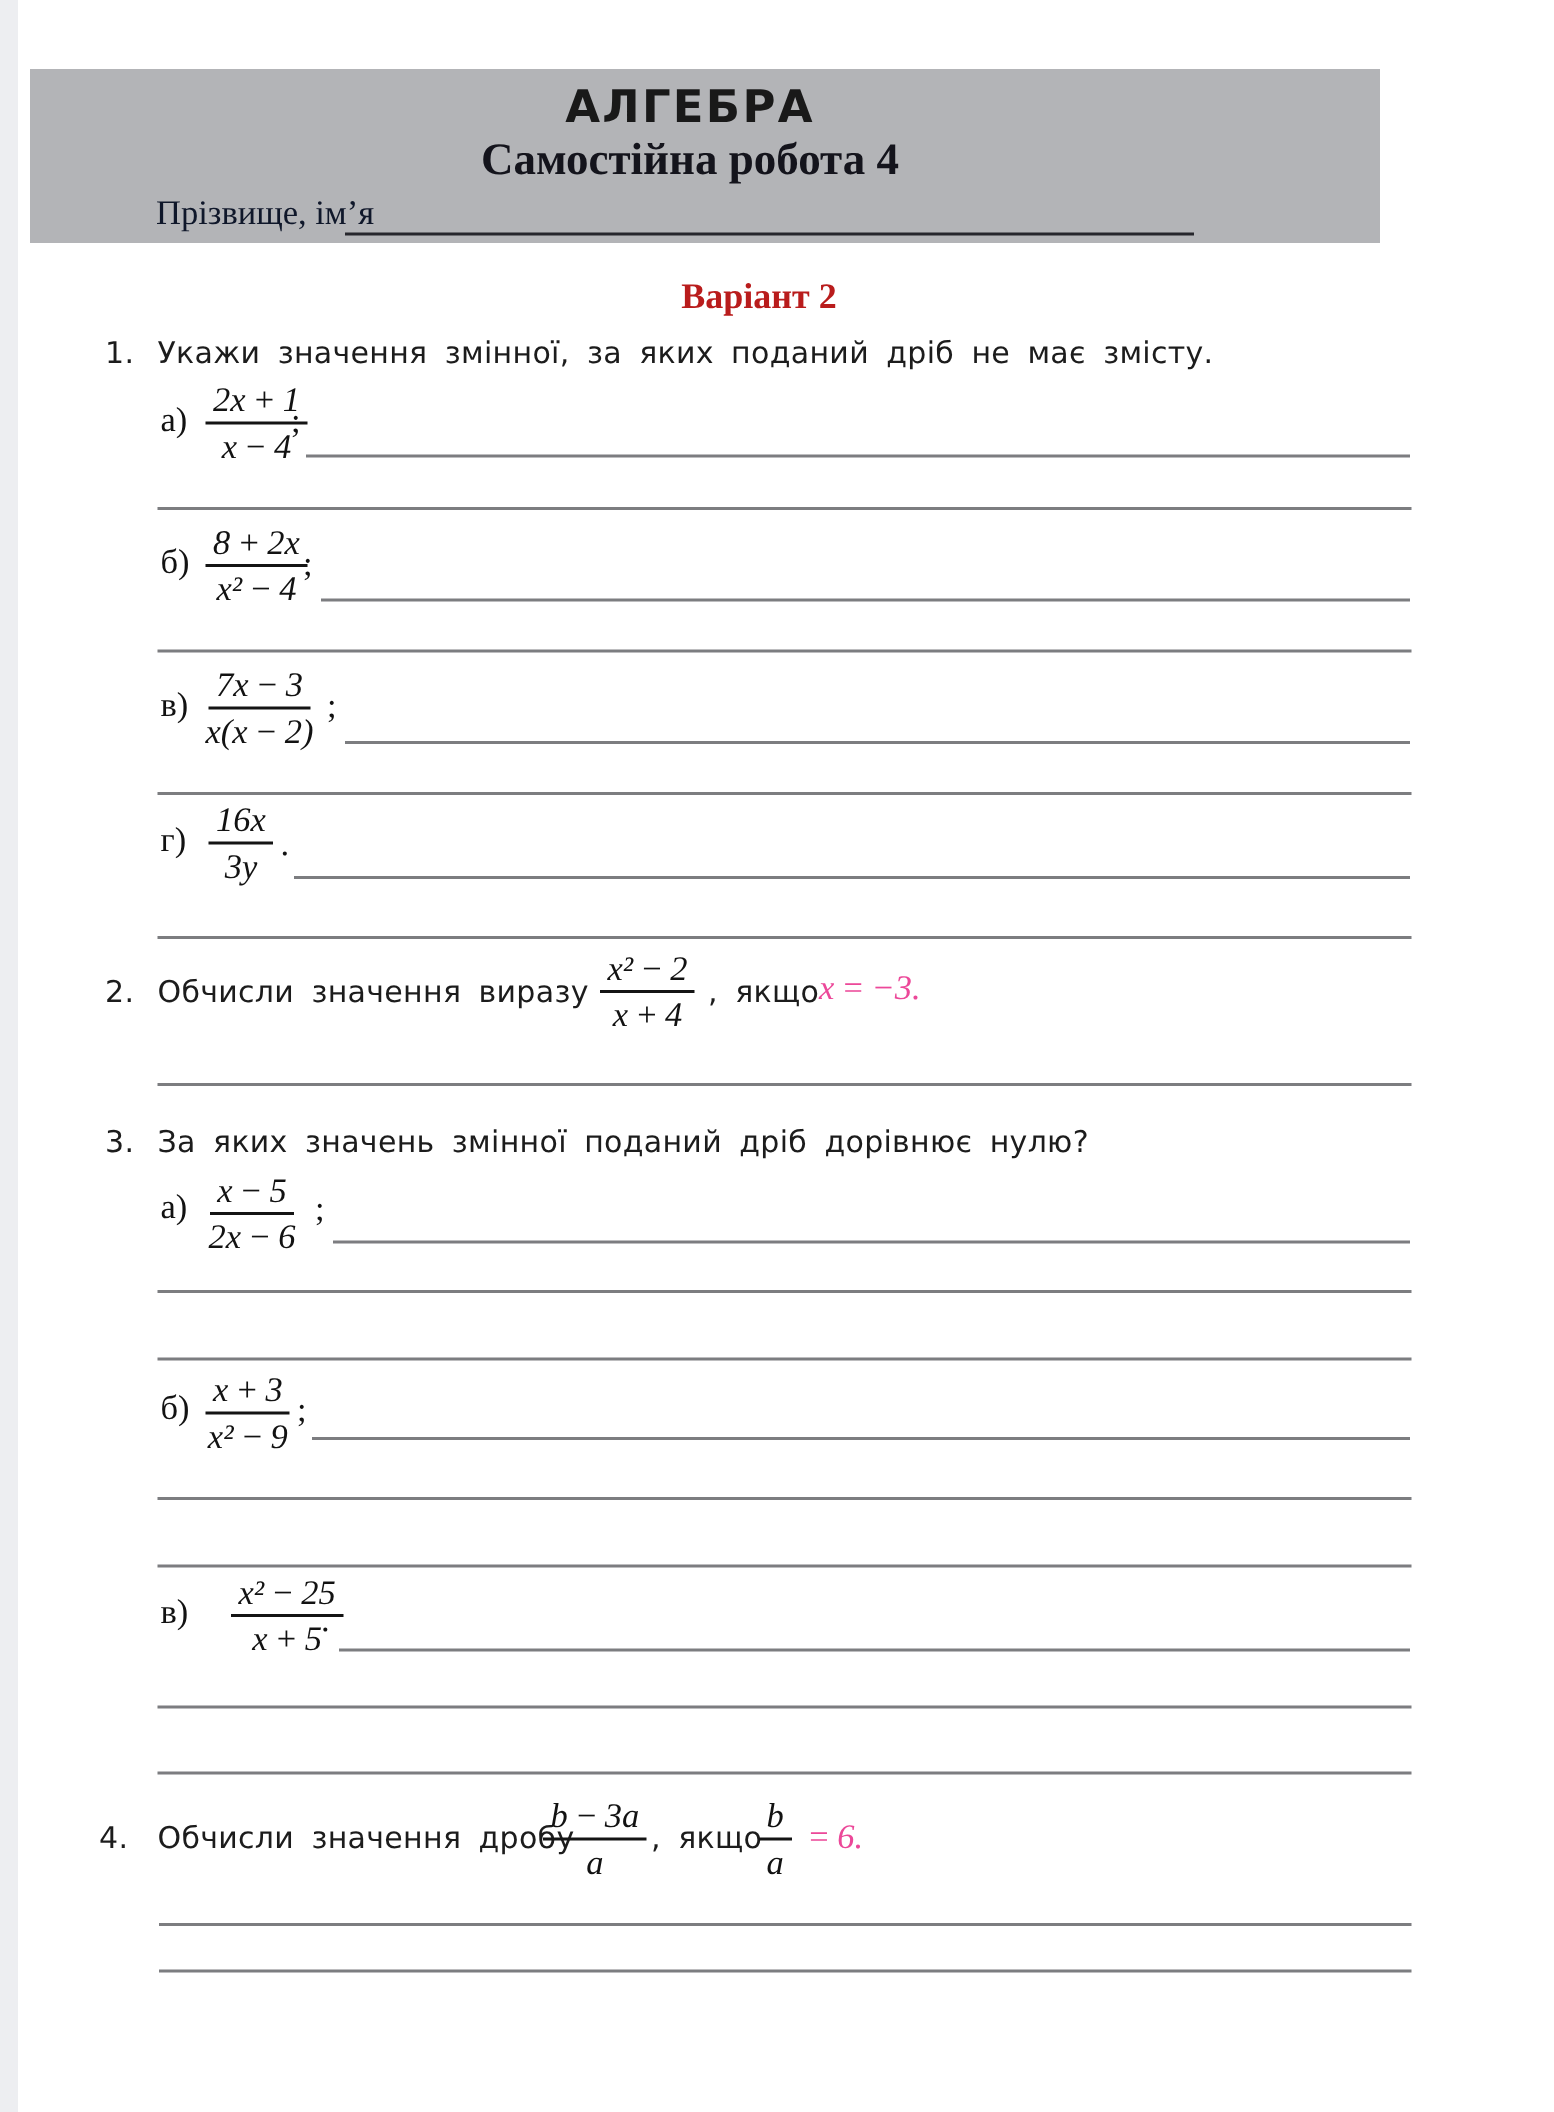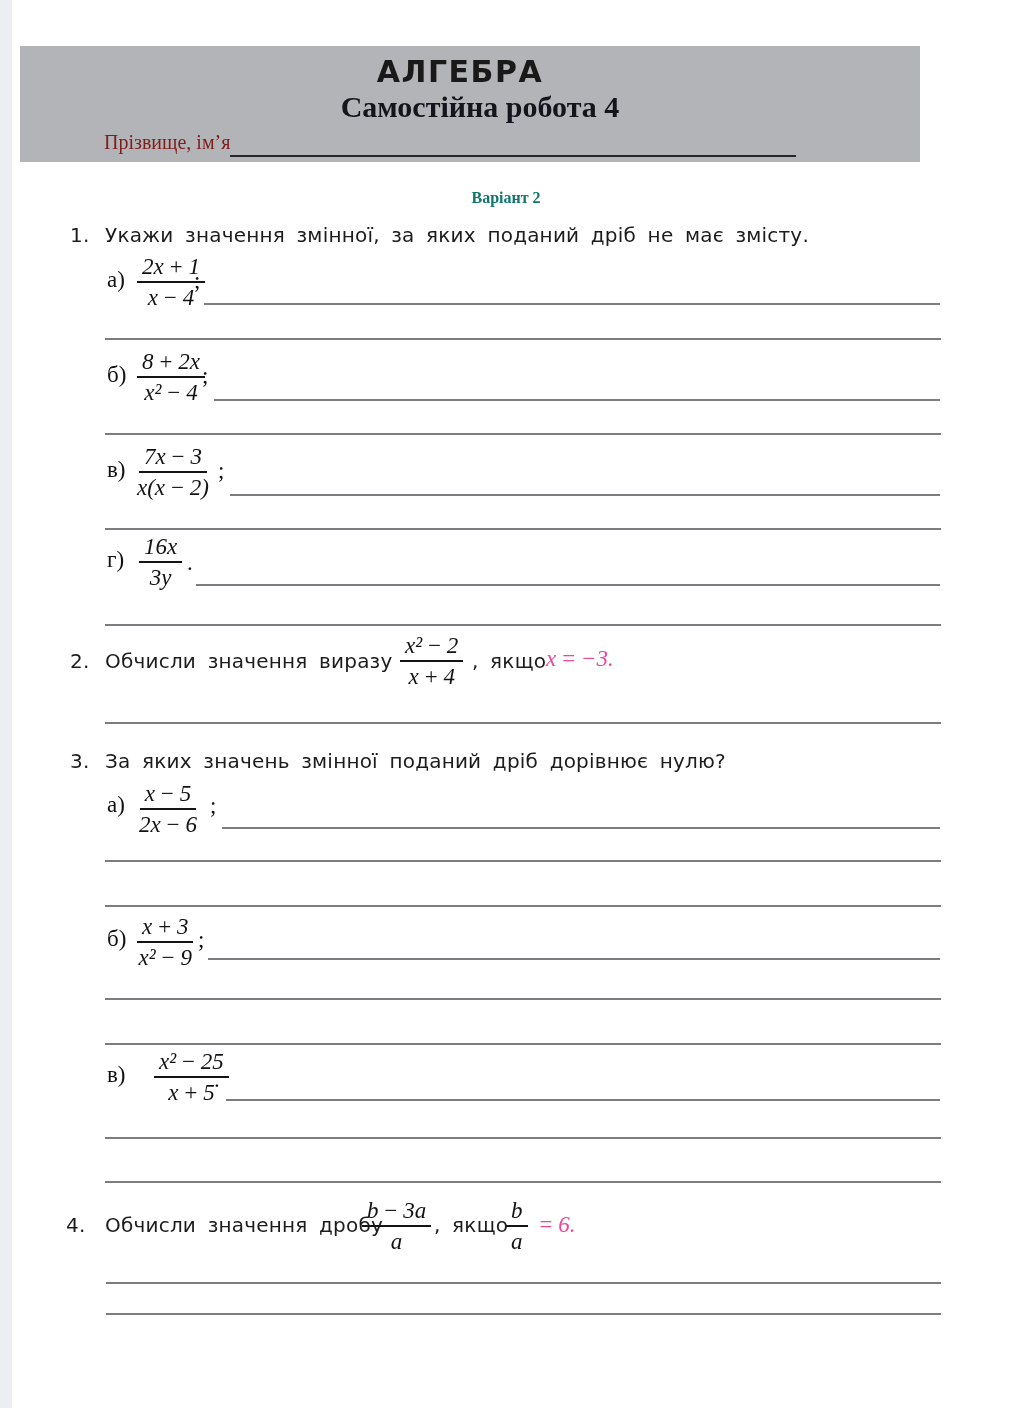--- a/index.html
+++ b/index.html
@@ -22,34 +22,34 @@
            font-size:23px;line-height:26px;color:#ec4899;white-space:nowrap;}
   
   .line{border-top:2px solid #7c7d80;height:0;}
   
   .edge{left:0;top:0;width:12px;height:1408px;background:#edeef1;}
   .band{left:20px;top:46px;width:900px;height:116px;background:#b3b4b7;}
   .subject{left:20px;top:54px;width:880px;text-align:center;
            font-family:"DejaVu Sans",sans-serif;font-weight:bold;font-size:30px;
            letter-spacing:1.5px;color:#191919;}
   .wtitle{left:20px;top:90px;width:880px;text-align:center;
-          font-family:"Liberation Serif",serif;font-weight:bold;font-size:30px;line-height:34px;color:#14141c;padding-left:20px;}
-  .nlabel{left:104px;top:128px;font-family:"Liberation Serif",serif;font-size:20px;line-height:28px;color:#7f1d1d;}
+          font-family:"Liberation Serif",serif;font-weight:bold;font-size:30px;line-height:34px;color:#14141c;}
+  .nlabel{left:104px;top:128px;font-family:"Liberation Serif",serif;font-size:23px;line-height:28px;color:#0f172a;}
   .nline{left:230px;top:155px;width:566px;border-top:2px solid #26262c;height:0;}
   .badge{left:818px;top:30px;width:164px;height:138px;border:4px solid #0f0f0f;border-radius:20px;
          background:#fff;padding:3px;box-sizing:border-box;}
   .badge-in{width:100%;height:100%;border:3px solid #0f0f0f;border-radius:12px;box-sizing:border-box;
             background:linear-gradient(135deg,#c7c7c9 0%,#e4e4e6 45%,#f1f1f2 100%);
             display:flex;flex-direction:column;align-items:center;justify-content:center;
             text-shadow:0 0 2px #fff,0 0 4px #fff,1px 1px 2px #fff;color:#101010;}
   .badge-grade{font-family:"Liberation Serif",serif;font-weight:bold;font-size:30px;line-height:34px;}
   .badge-parts{font-family:"Liberation Serif",serif;font-weight:bold;font-size:23px;line-height:27px;}
   .badge-range{font-family:"Liberation Serif",serif;font-weight:bold;font-size:24px;line-height:27px;}
   .variant{left:0;top:184px;width:1012px;text-align:center;
-           font-family:"Liberation Serif",serif;font-weight:bold;font-size:16px;line-height:28px;color:#0f766e;}
+           font-family:"Liberation Serif",serif;font-weight:bold;font-size:24px;line-height:28px;color:#b91c1c;}
 </style>
 </head>
 <body>
 
 <div id="page">
 
   <div class="abs edge"></div>
 
   <div class="abs band"></div>
   <div class="abs subject">АЛГЕБРА</div>

